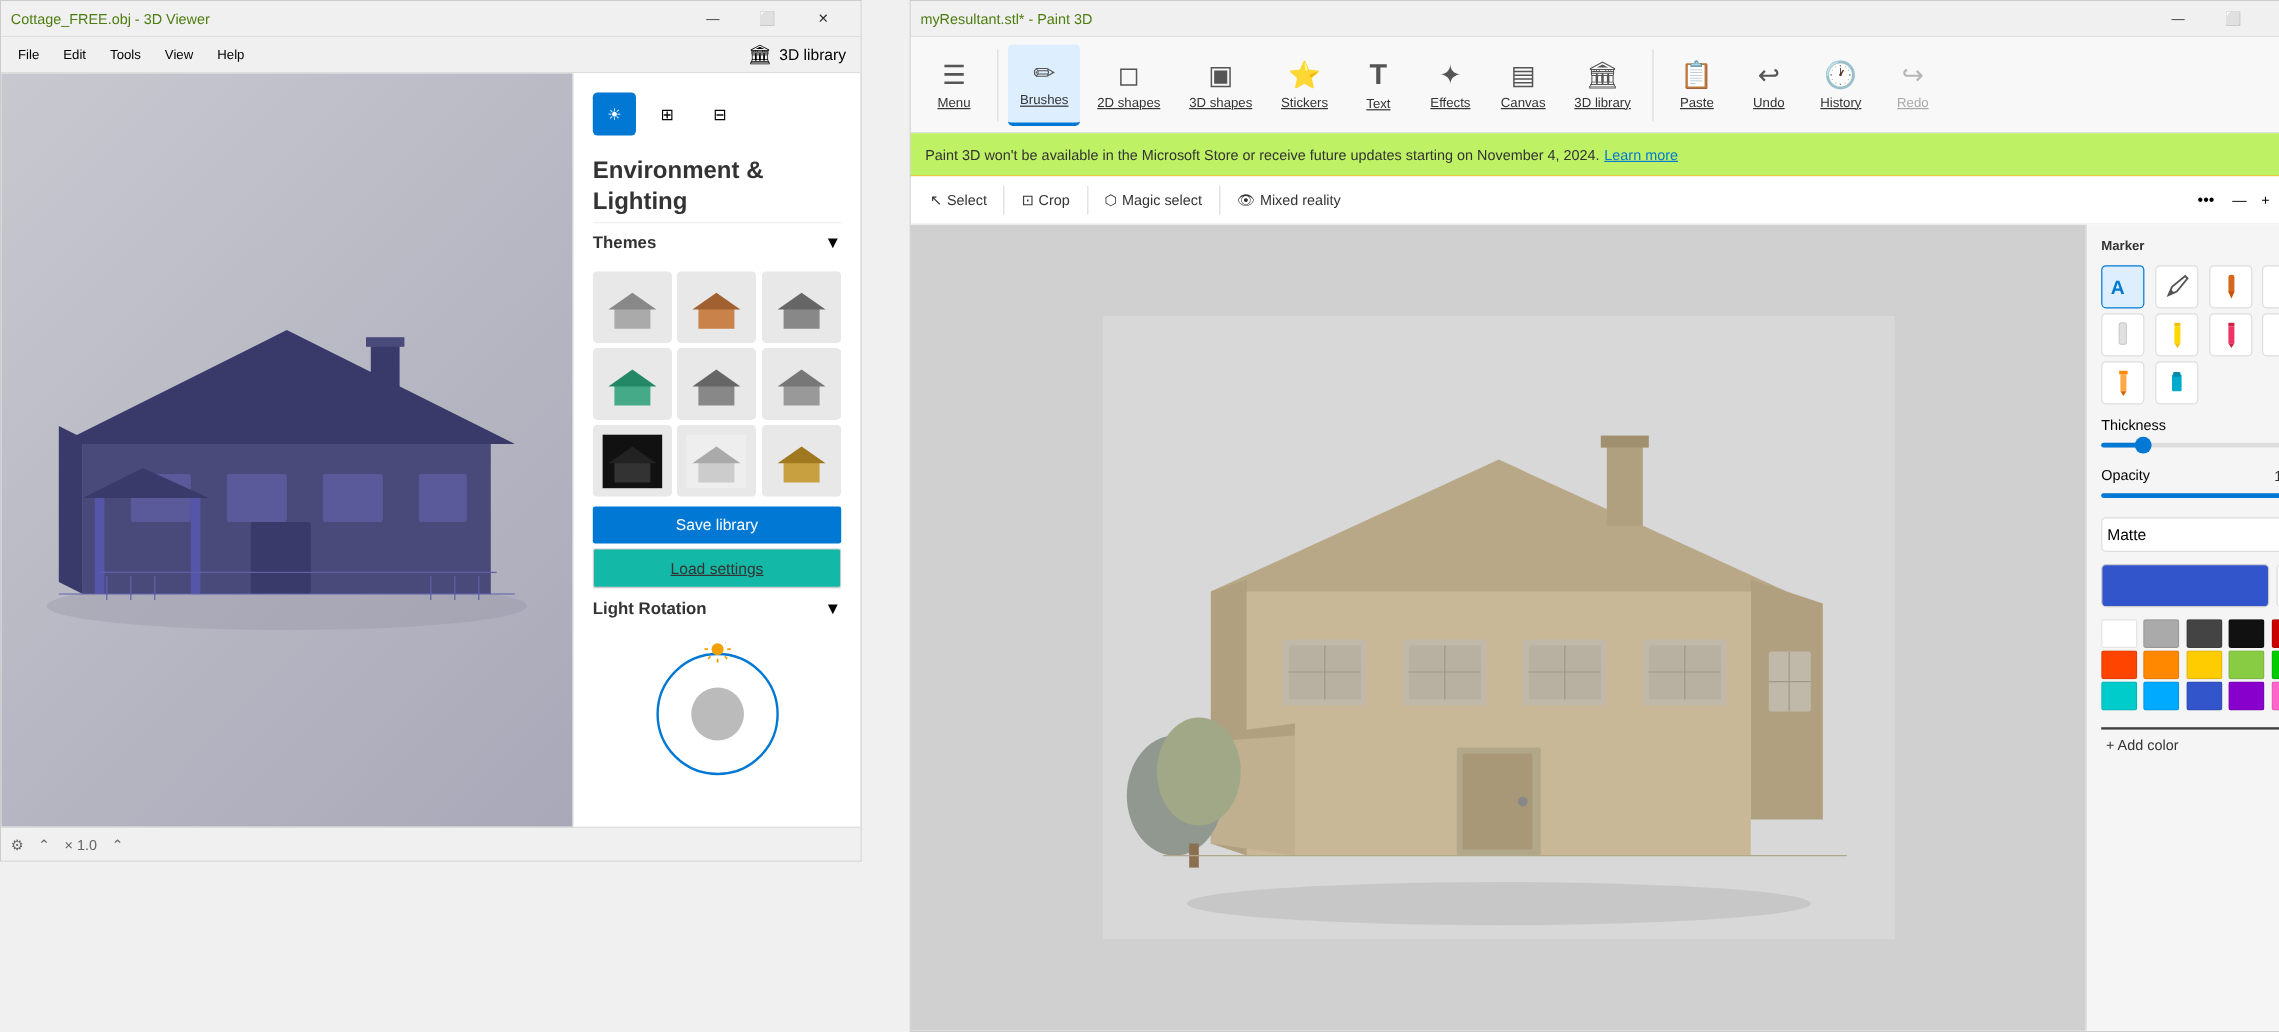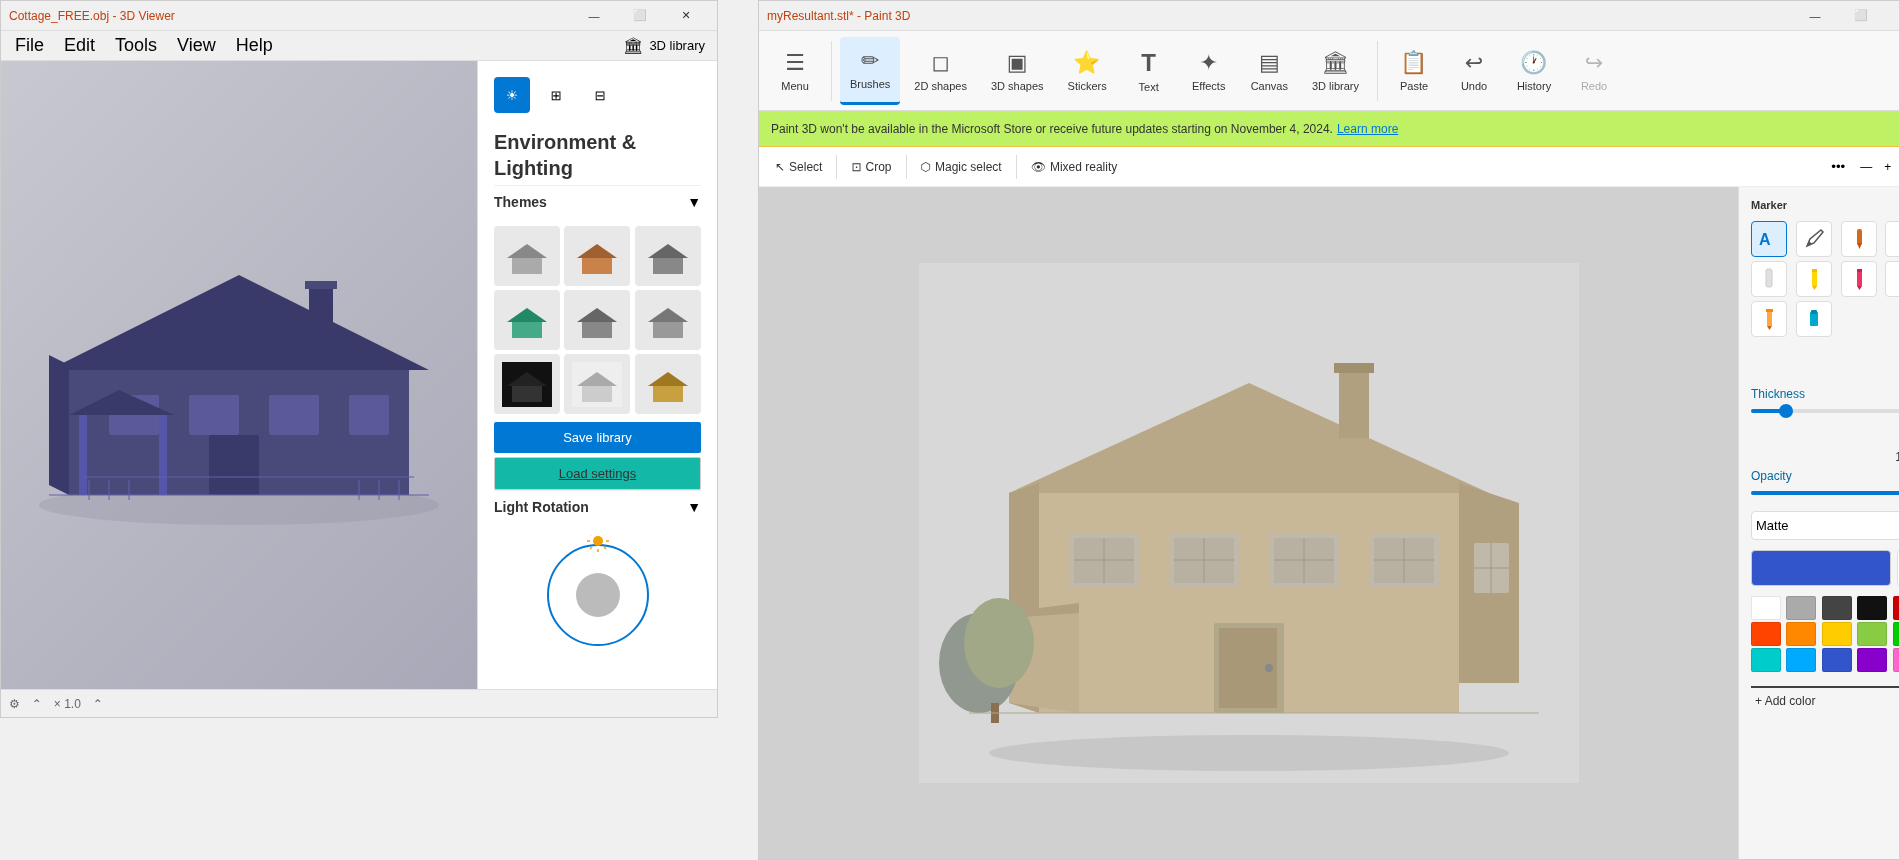--- a/index.html
+++ b/index.html
@@ -21,21 +21,21 @@
       background: #f0f0f0;
       display: flex;
       align-items: center;
       padding: 0 8px;
       border-bottom: 1px solid #ddd;
       user-select: none;
     }
     .window-title {
       flex: 1;
       font-size: 12px;
-      color: #c2410c;
+      color: #4d7c0f;
     }
     .win-btns {
       display: flex;
       gap: 0;
     }
     .win-btn {
       width: 46px;
       height: 30px;
       display: flex;
       align-items: center;
@@ -54,21 +54,21 @@
       align-items: center;
       padding: 0 4px;
       border-bottom: 1px solid #ddd;
     }
     .menu-item {
       padding: 0 10px;
       height: 43px;
       display: flex;
       align-items: center;
       cursor: pointer;
-      font-size: 18px;
+      font-size: 11px;
     }
 
     .viewer-body {
       display: flex;
       flex: 1;
       overflow: hidden;
     }
 
     .viewer-canvas {
       flex: 1;
@@ -239,20 +239,21 @@
     }
     .toolbar-item.active { background: #ddeeff; border-bottom: 3px solid #0078d4; }
 
     .toolbar-icon {
       font-size: 22px;
       color: #555;
     }
     .toolbar-label {
       font-size: 11px;
       color: #333;
+      text-decoration: underline;
     }
 
     .toolbar-divider {
       width: 1px;
       height: 60px;
       background: #ddd;
       margin: 0 4px;
     }
 
     
@@ -371,23 +372,22 @@
       background: #fff;
       border: 1px solid #ddd;
       border-radius: 4px;
       cursor: pointer;
       font-size: 18px;
     }
     .brush-item.active { border-color: #0078d4; background: #ddeeff; }
 
     .prop-label {
       font-size: 12px;
-      color: #0369a1;
+      color: #000000;
       margin-bottom: 2px;
-      margin-top: 40px;
     }
     .prop-value {
       font-size: 12px;
       color: #333;
       text-align: right;
     }
     .prop-row {
       display: flex;
       justify-content: space-between;
       align-items: center;

